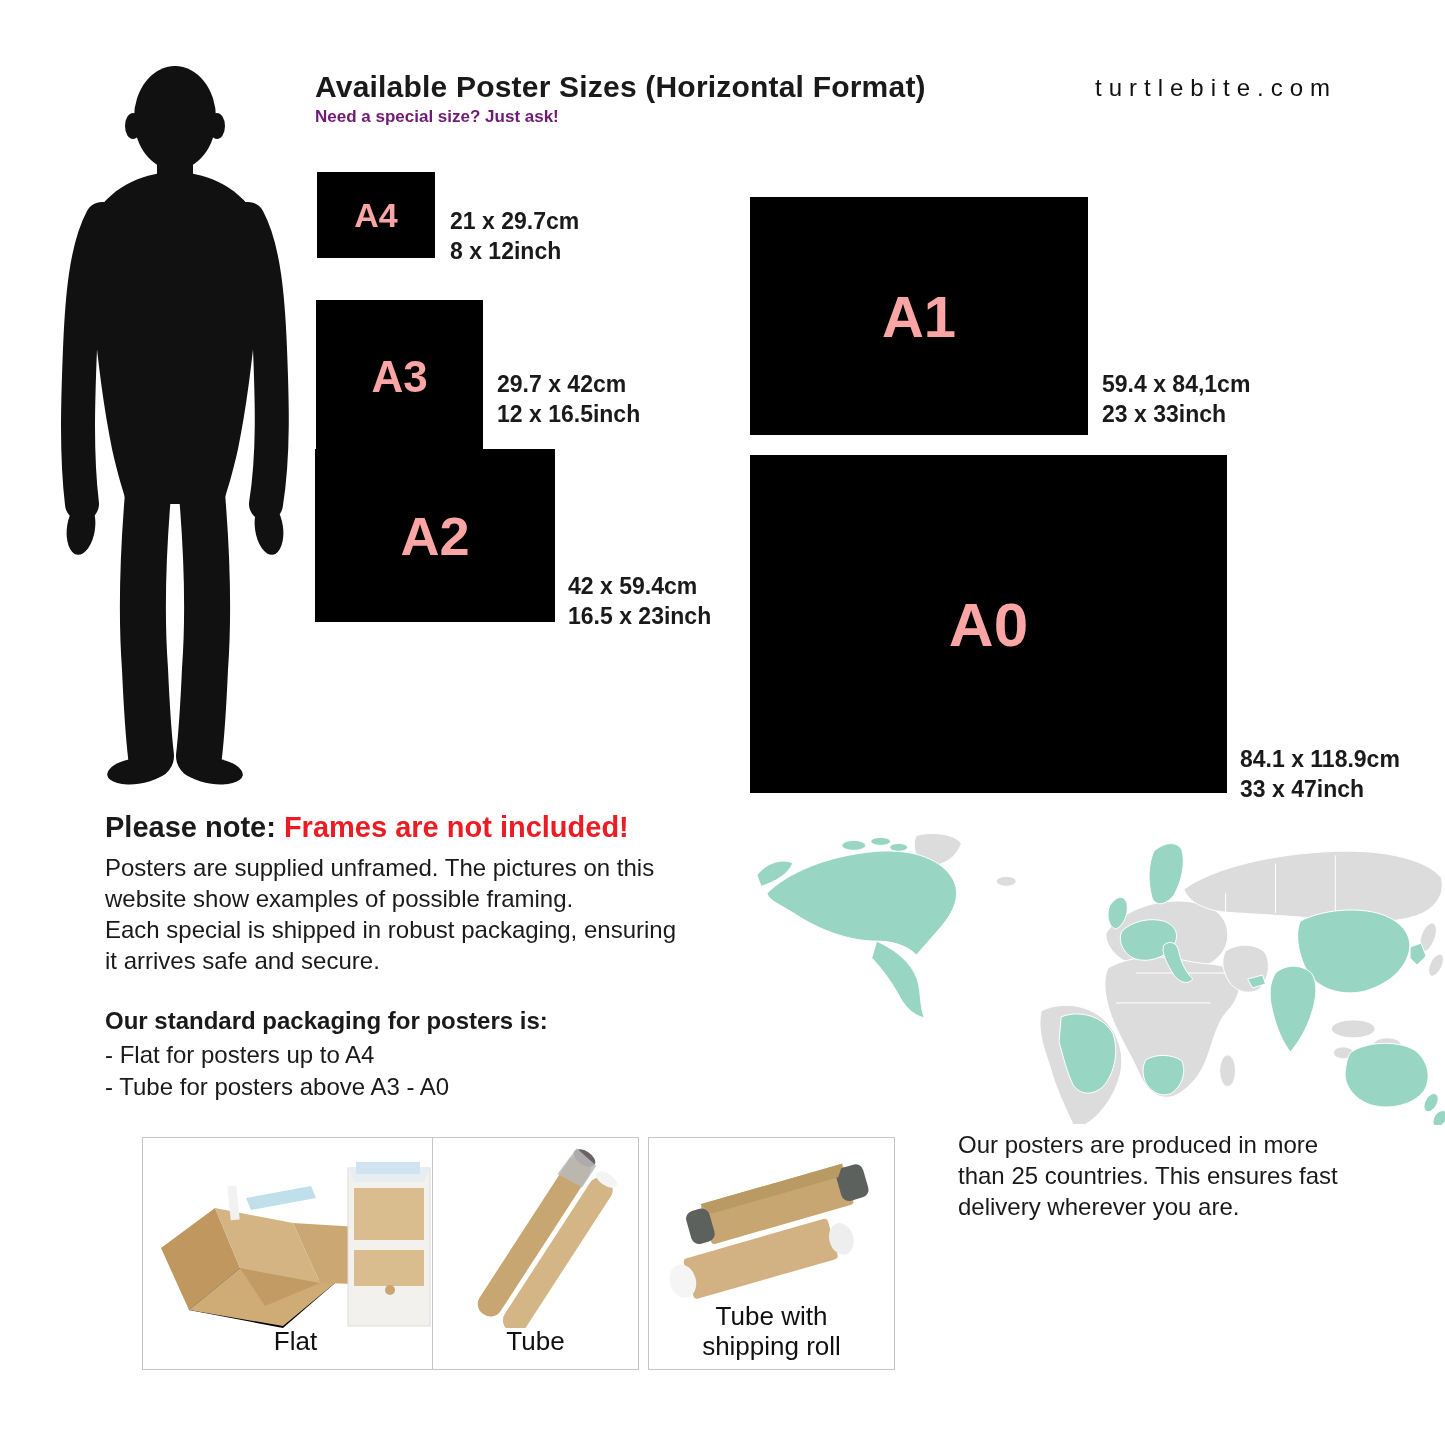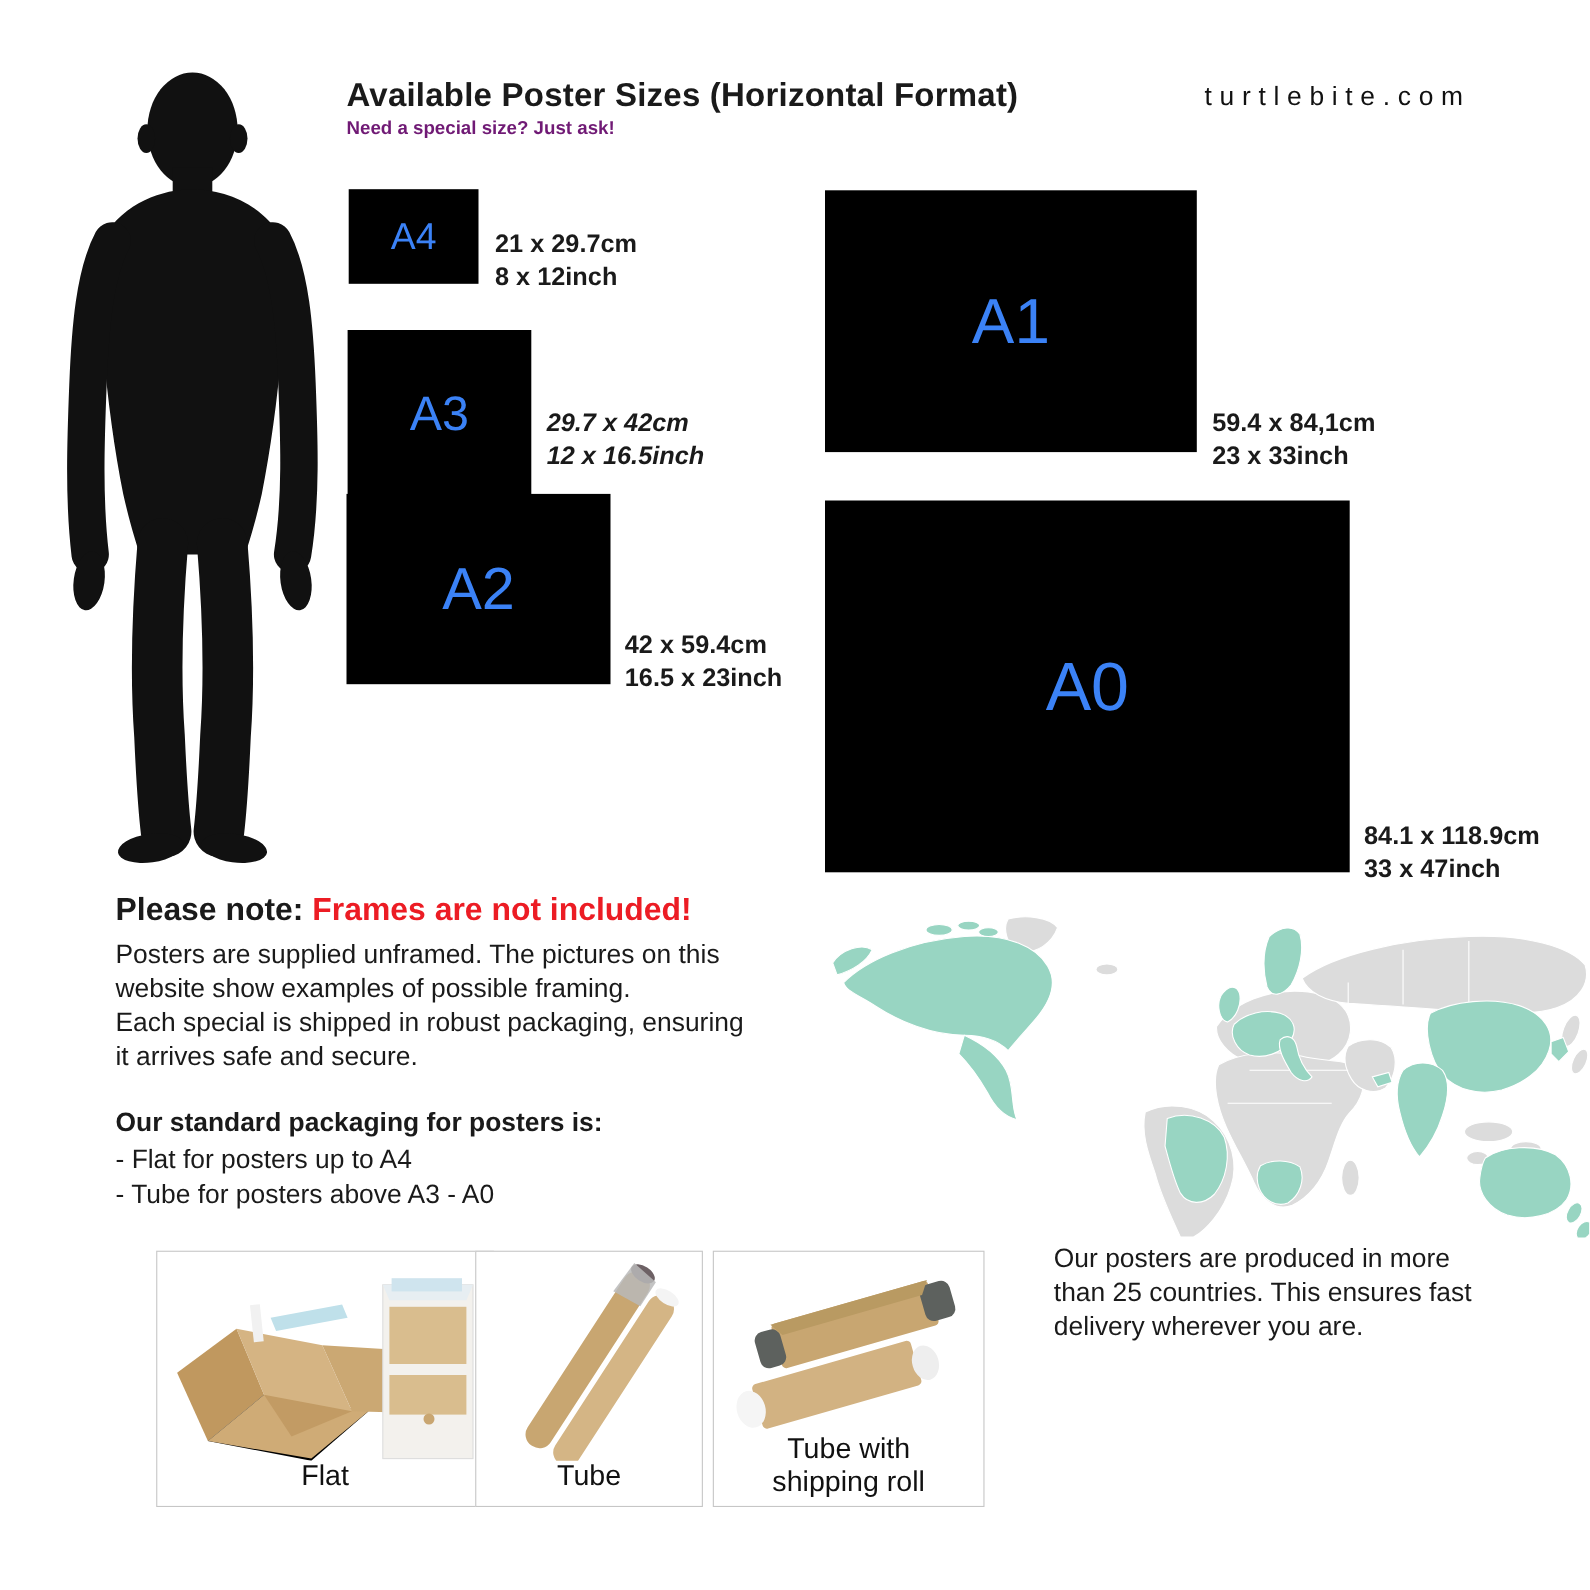--- a/index.html
+++ b/index.html
@@ -9,30 +9,30 @@
   }
   .abs{position:absolute;}
 
   
   .title{left:315px;top:70px;font-size:30px;font-weight:bold;letter-spacing:0.2px;}
   .subtitle{left:315px;top:107px;font-size:17px;font-weight:bold;color:#701a75;}
   .brand{left:1095px;top:74px;font-size:24px;font-weight:500;letter-spacing:7px;color:#111;}
 
   
   .poster{background:#000;display:flex;align-items:center;justify-content:center;}
-  .poster .plabel{color:#3b82f6;font-weight:normal;}
+  .poster .plabel{color:#fca5a5;font-weight:bold;}
   .rect-a4{left:317px;top:172px;width:118px;height:86px;}  .rect-a4 .plabel{font-size:34px;}
   .rect-a3{left:316px;top:300px;width:167px;height:154px;} .rect-a3 .plabel{font-size:44px;}
   .rect-a2{left:315px;top:449px;width:240px;height:173px;} .rect-a2 .plabel{font-size:54px;}
-  .rect-a1{left:750px;top:173px;width:338px;height:238px;} .rect-a1 .plabel{font-size:58px;}
+  .rect-a1{left:750px;top:197px;width:338px;height:238px;} .rect-a1 .plabel{font-size:58px;}
   .rect-a0{left:750px;top:455px;width:477px;height:338px;} .rect-a0 .plabel{font-size:62px;}
 
   .dims{font-size:23px;font-weight:bold;line-height:30px;white-space:nowrap;}
   .dims-a4{left:450px;top:206px;}
-  .dims-a3{left:497px;top:369px;font-style:italic;}
+  .dims-a3{left:497px;top:369px;}
   .dims-a2{left:568px;top:571px;}
   .dims-a1{left:1102px;top:369px;}
   .dims-a0{left:1240px;top:744px;}
 
   
   .note-heading{left:105px;top:811px;font-size:29px;font-weight:bold;white-space:nowrap;}
   .note-heading .red{color:#ec1c24;}
   .note-body{left:105px;top:852px;font-size:24px;line-height:31px;}
 
   .pack-heading{left:105px;top:1007px;font-size:24px;font-weight:bold;}

